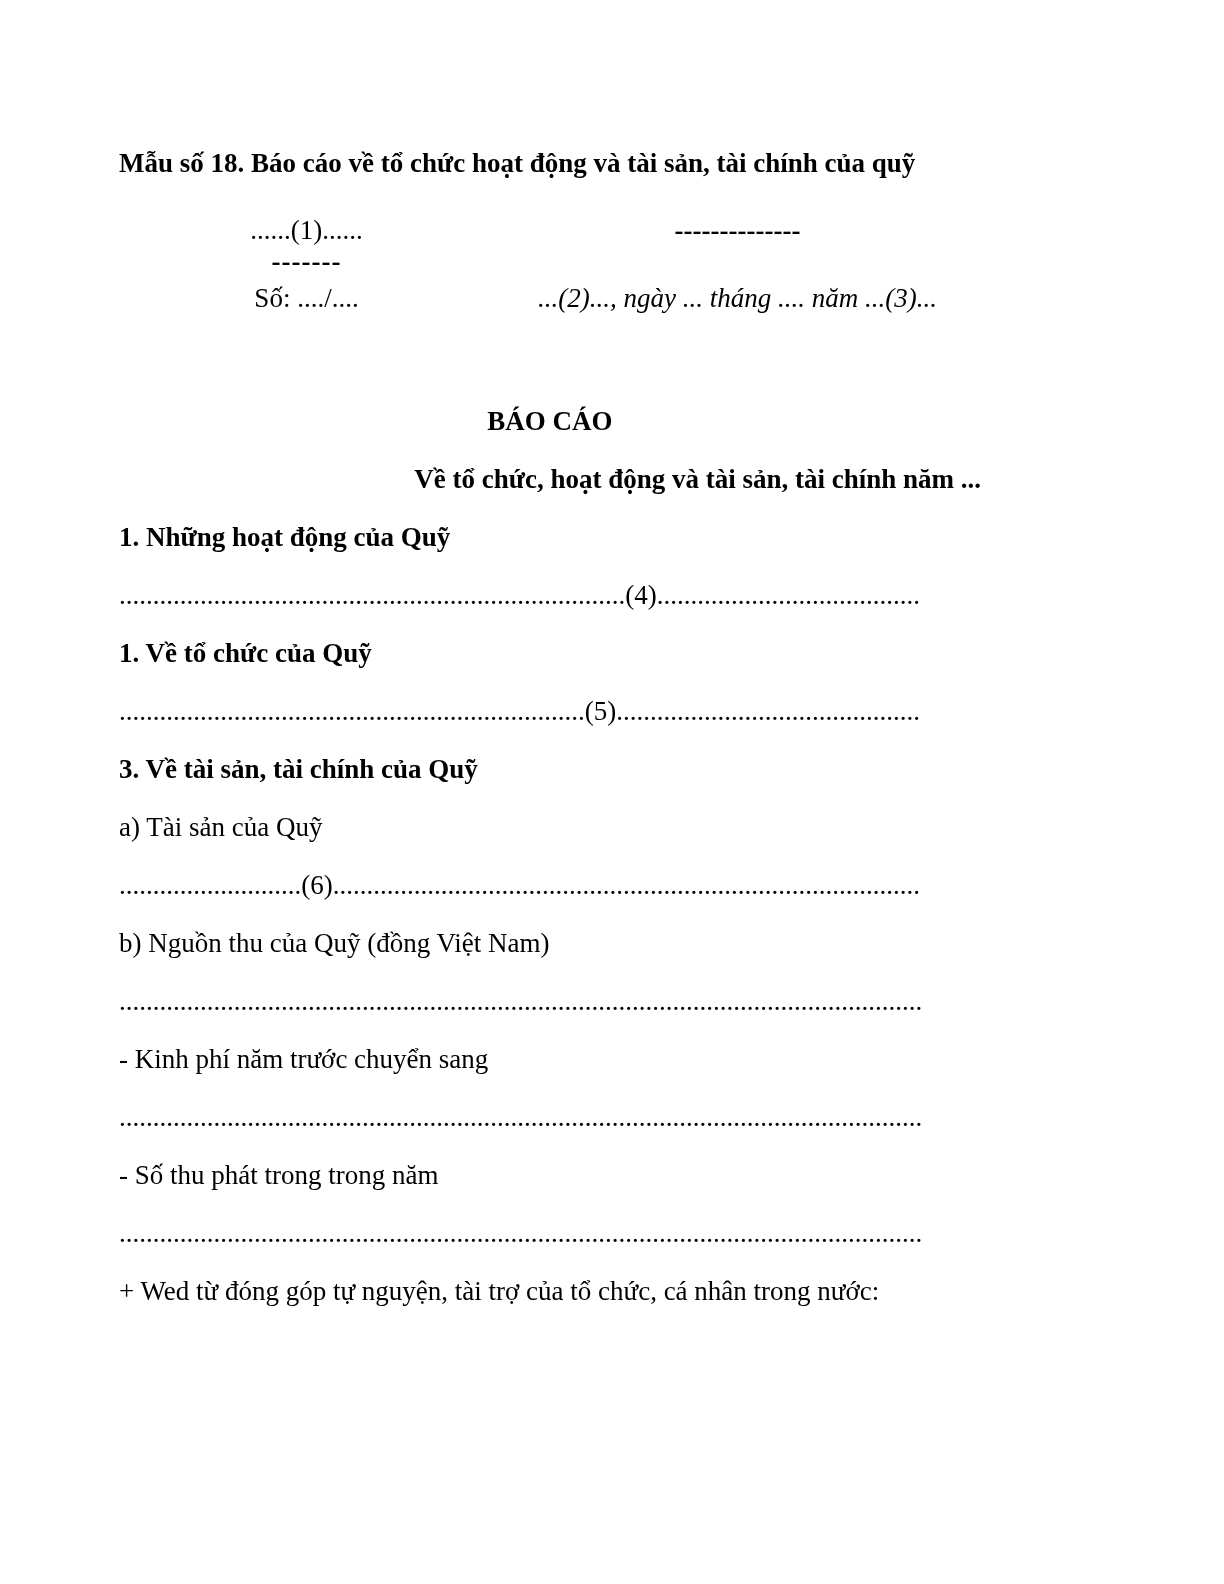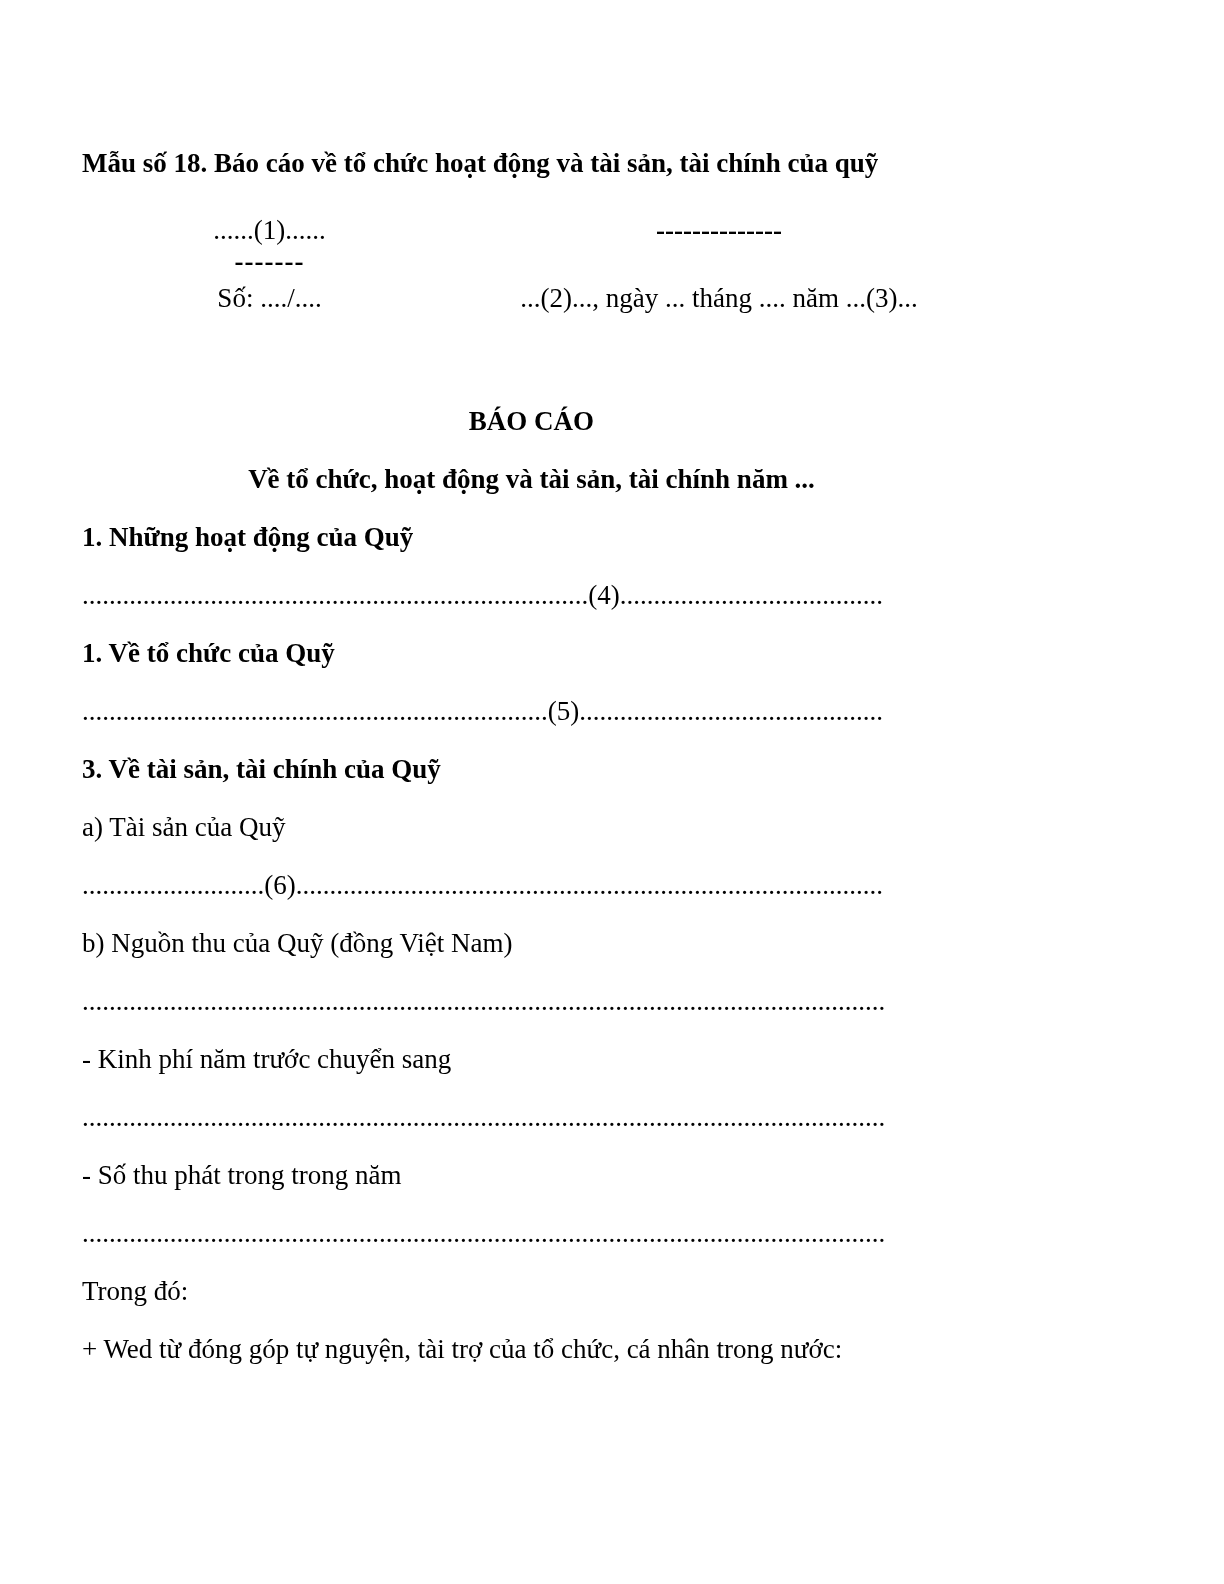--- a/index.html
+++ b/index.html
@@ -8,46 +8,46 @@
     width: 1224px;
     min-height: 1584px;
     margin: 0 auto;
     font-family: "Liberation Serif", "DejaVu Serif", serif;
     color: #000000;
     overflow: hidden;
   }
   .page {
     width: 1124px;
     min-height: 1584px;
-    padding: 148px 143px 60px 82px;
+    padding: 148px 143px 60px 119px;
     background: #ffffff;
   }
   .para, .hline {
     font-size: 27px;
     line-height: 31px;
   }
   .para { margin-bottom: 27px; }
   .bold { font-weight: bold; }
-  .italic { }
+  .italic { font-style: italic; }
   .form-title { margin-bottom: 36px; }
   .header { display: grid; grid-template-columns: 375px 1fr; }
   .hcell { text-align: center; }
   .hcell-row2 { margin-top: 6px; }
   .org-divider { letter-spacing: 1px; }
   .dots-line {
     width: 802px;
     max-width: 802px;
     overflow: hidden;
     white-space: nowrap;
   }
   .report-title {
     text-align: center;
     margin-top: 92px;
   }
-  .report-subtitle { text-align: center; }
+  .report-subtitle { text-align: right; }
 </style>
 </head>
 <body>
 
 <div class="page">
 
   <p class="para bold form-title">Mẫu số 18. Báo cáo về tổ chức hoạt động và tài sản, tài chính của quỹ</p>
 
   <div class="header">
     <div class="hcell">
@@ -88,17 +88,16 @@
   <p class="para dots-line">..................................................................................................................................</p>
 
   <p class="para">- Kinh phí năm trước chuyển sang</p>
 
   <p class="para dots-line">..................................................................................................................................</p>
 
   <p class="para">- Số thu phát trong trong năm</p>
 
   <p class="para dots-line">..................................................................................................................................</p>
 
-  <p class="para italic">Trong đó:</p>
 
   <p class="para">+ Wed từ đóng góp tự nguyện, tài trợ của tổ chức, cá nhân trong nước:</p>
 
 </div>
 
 </body></html>

